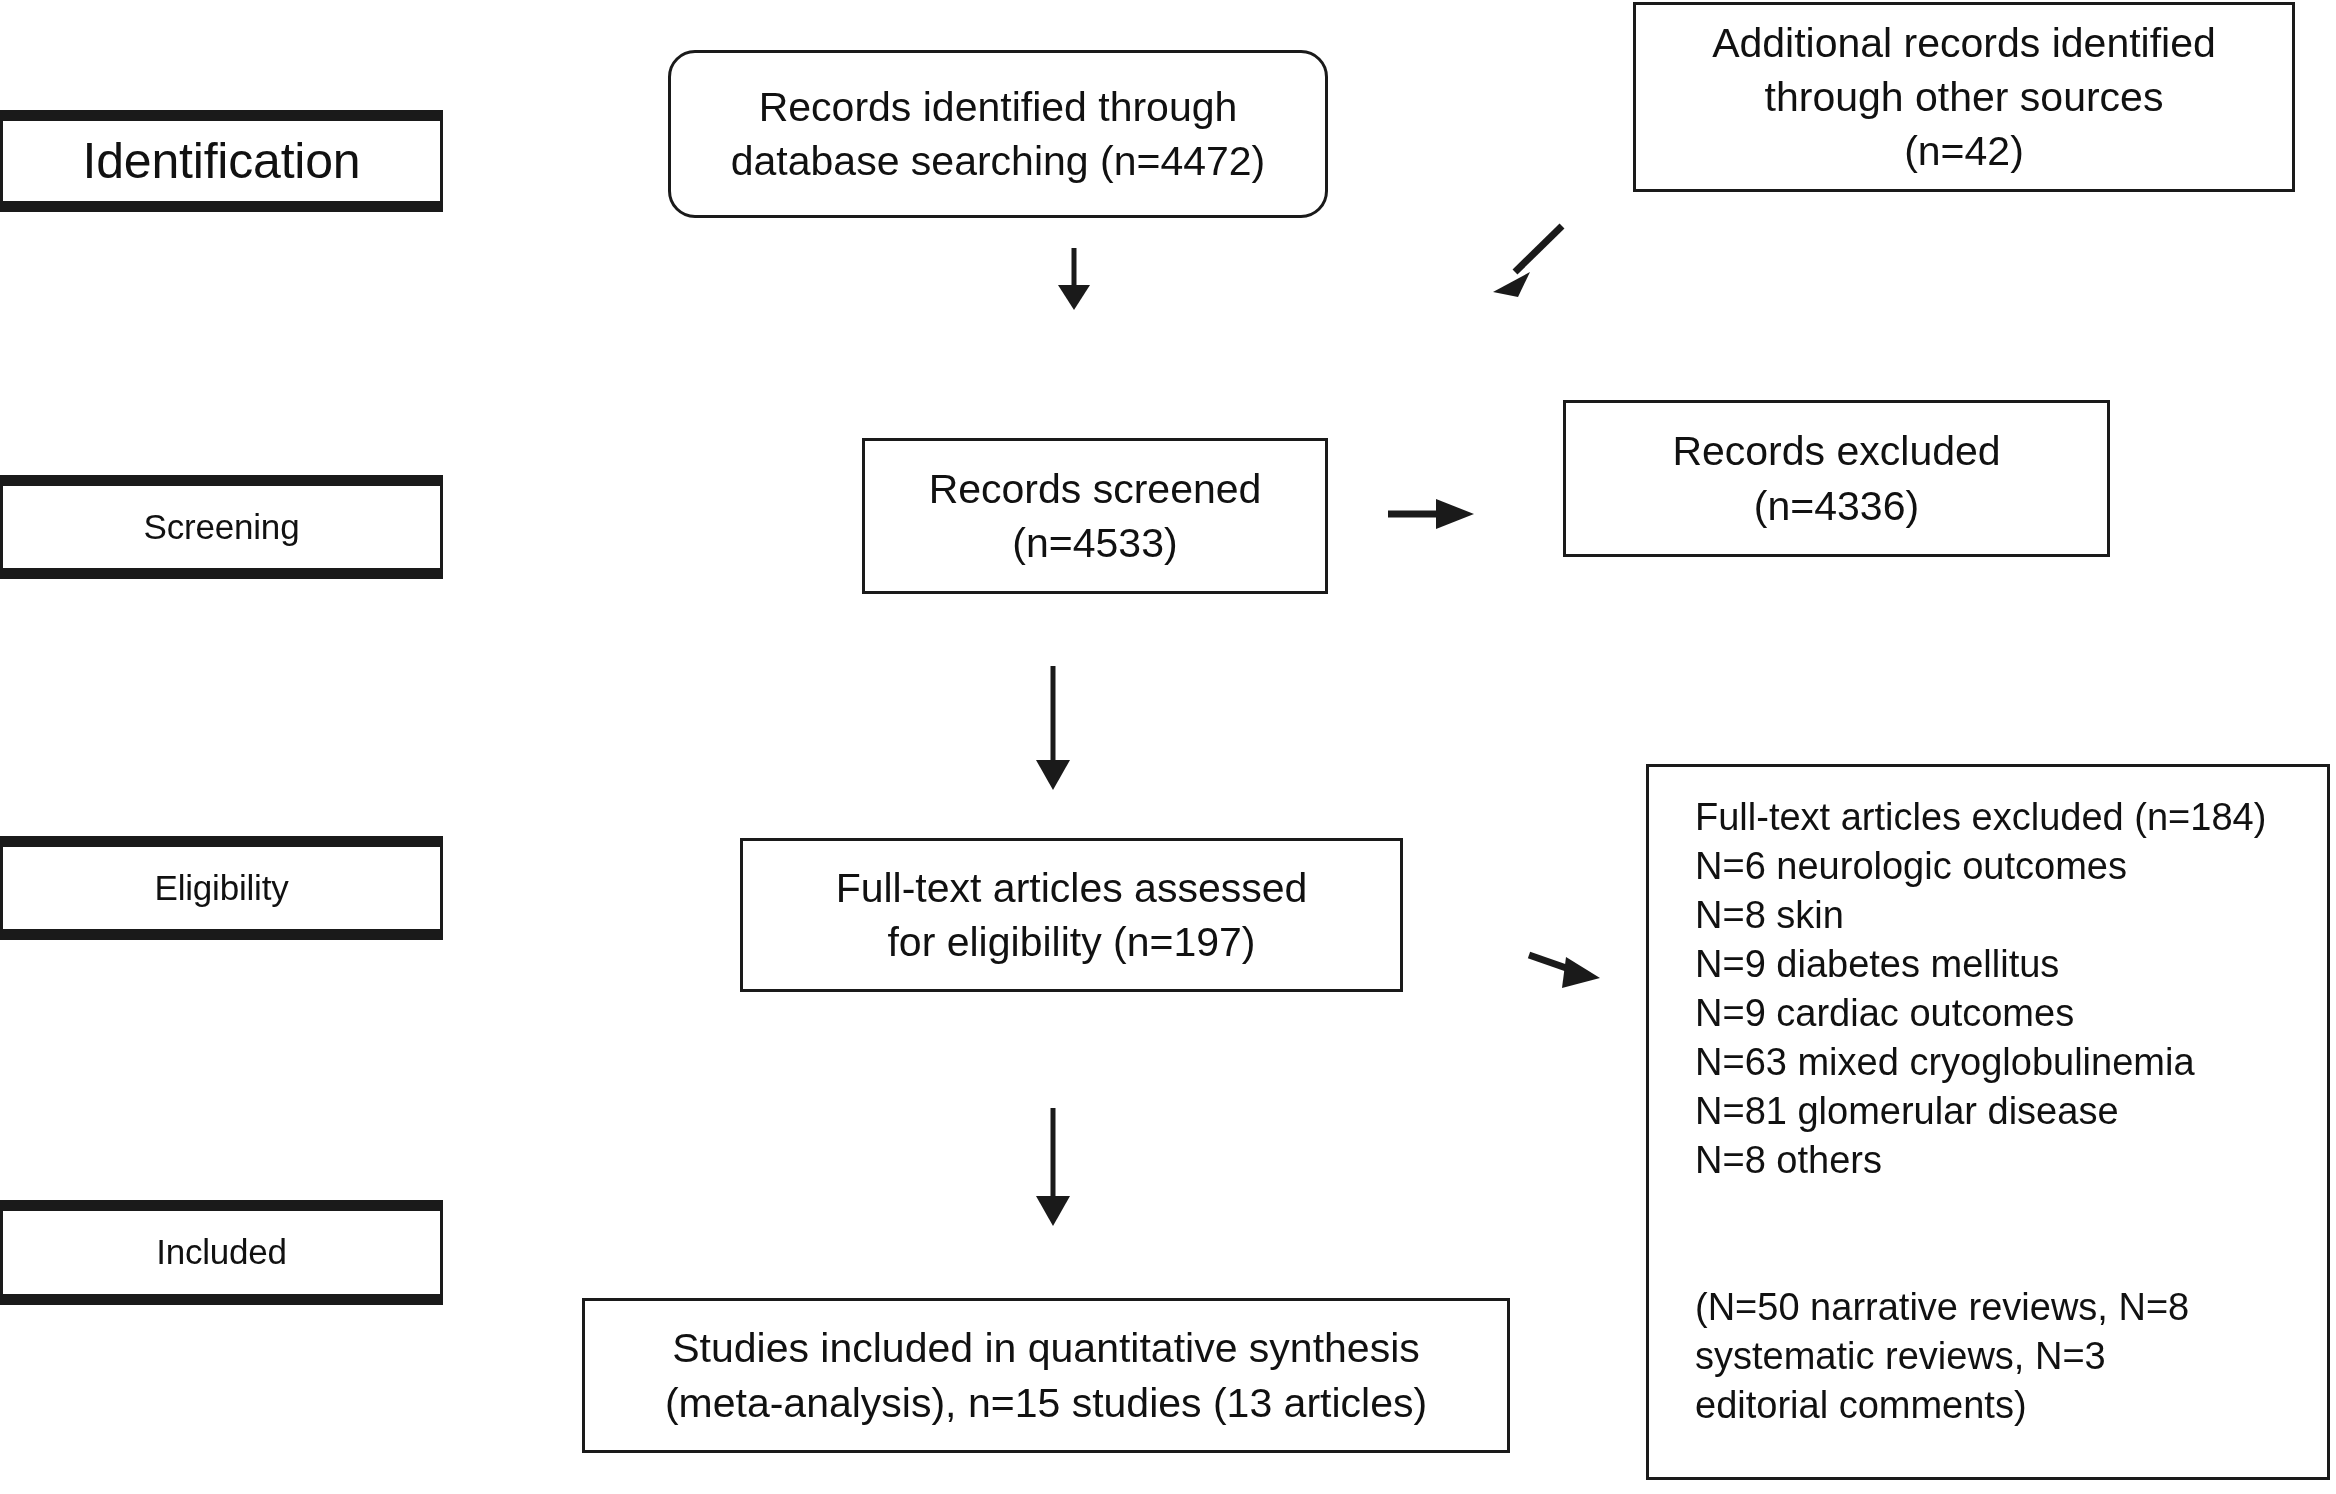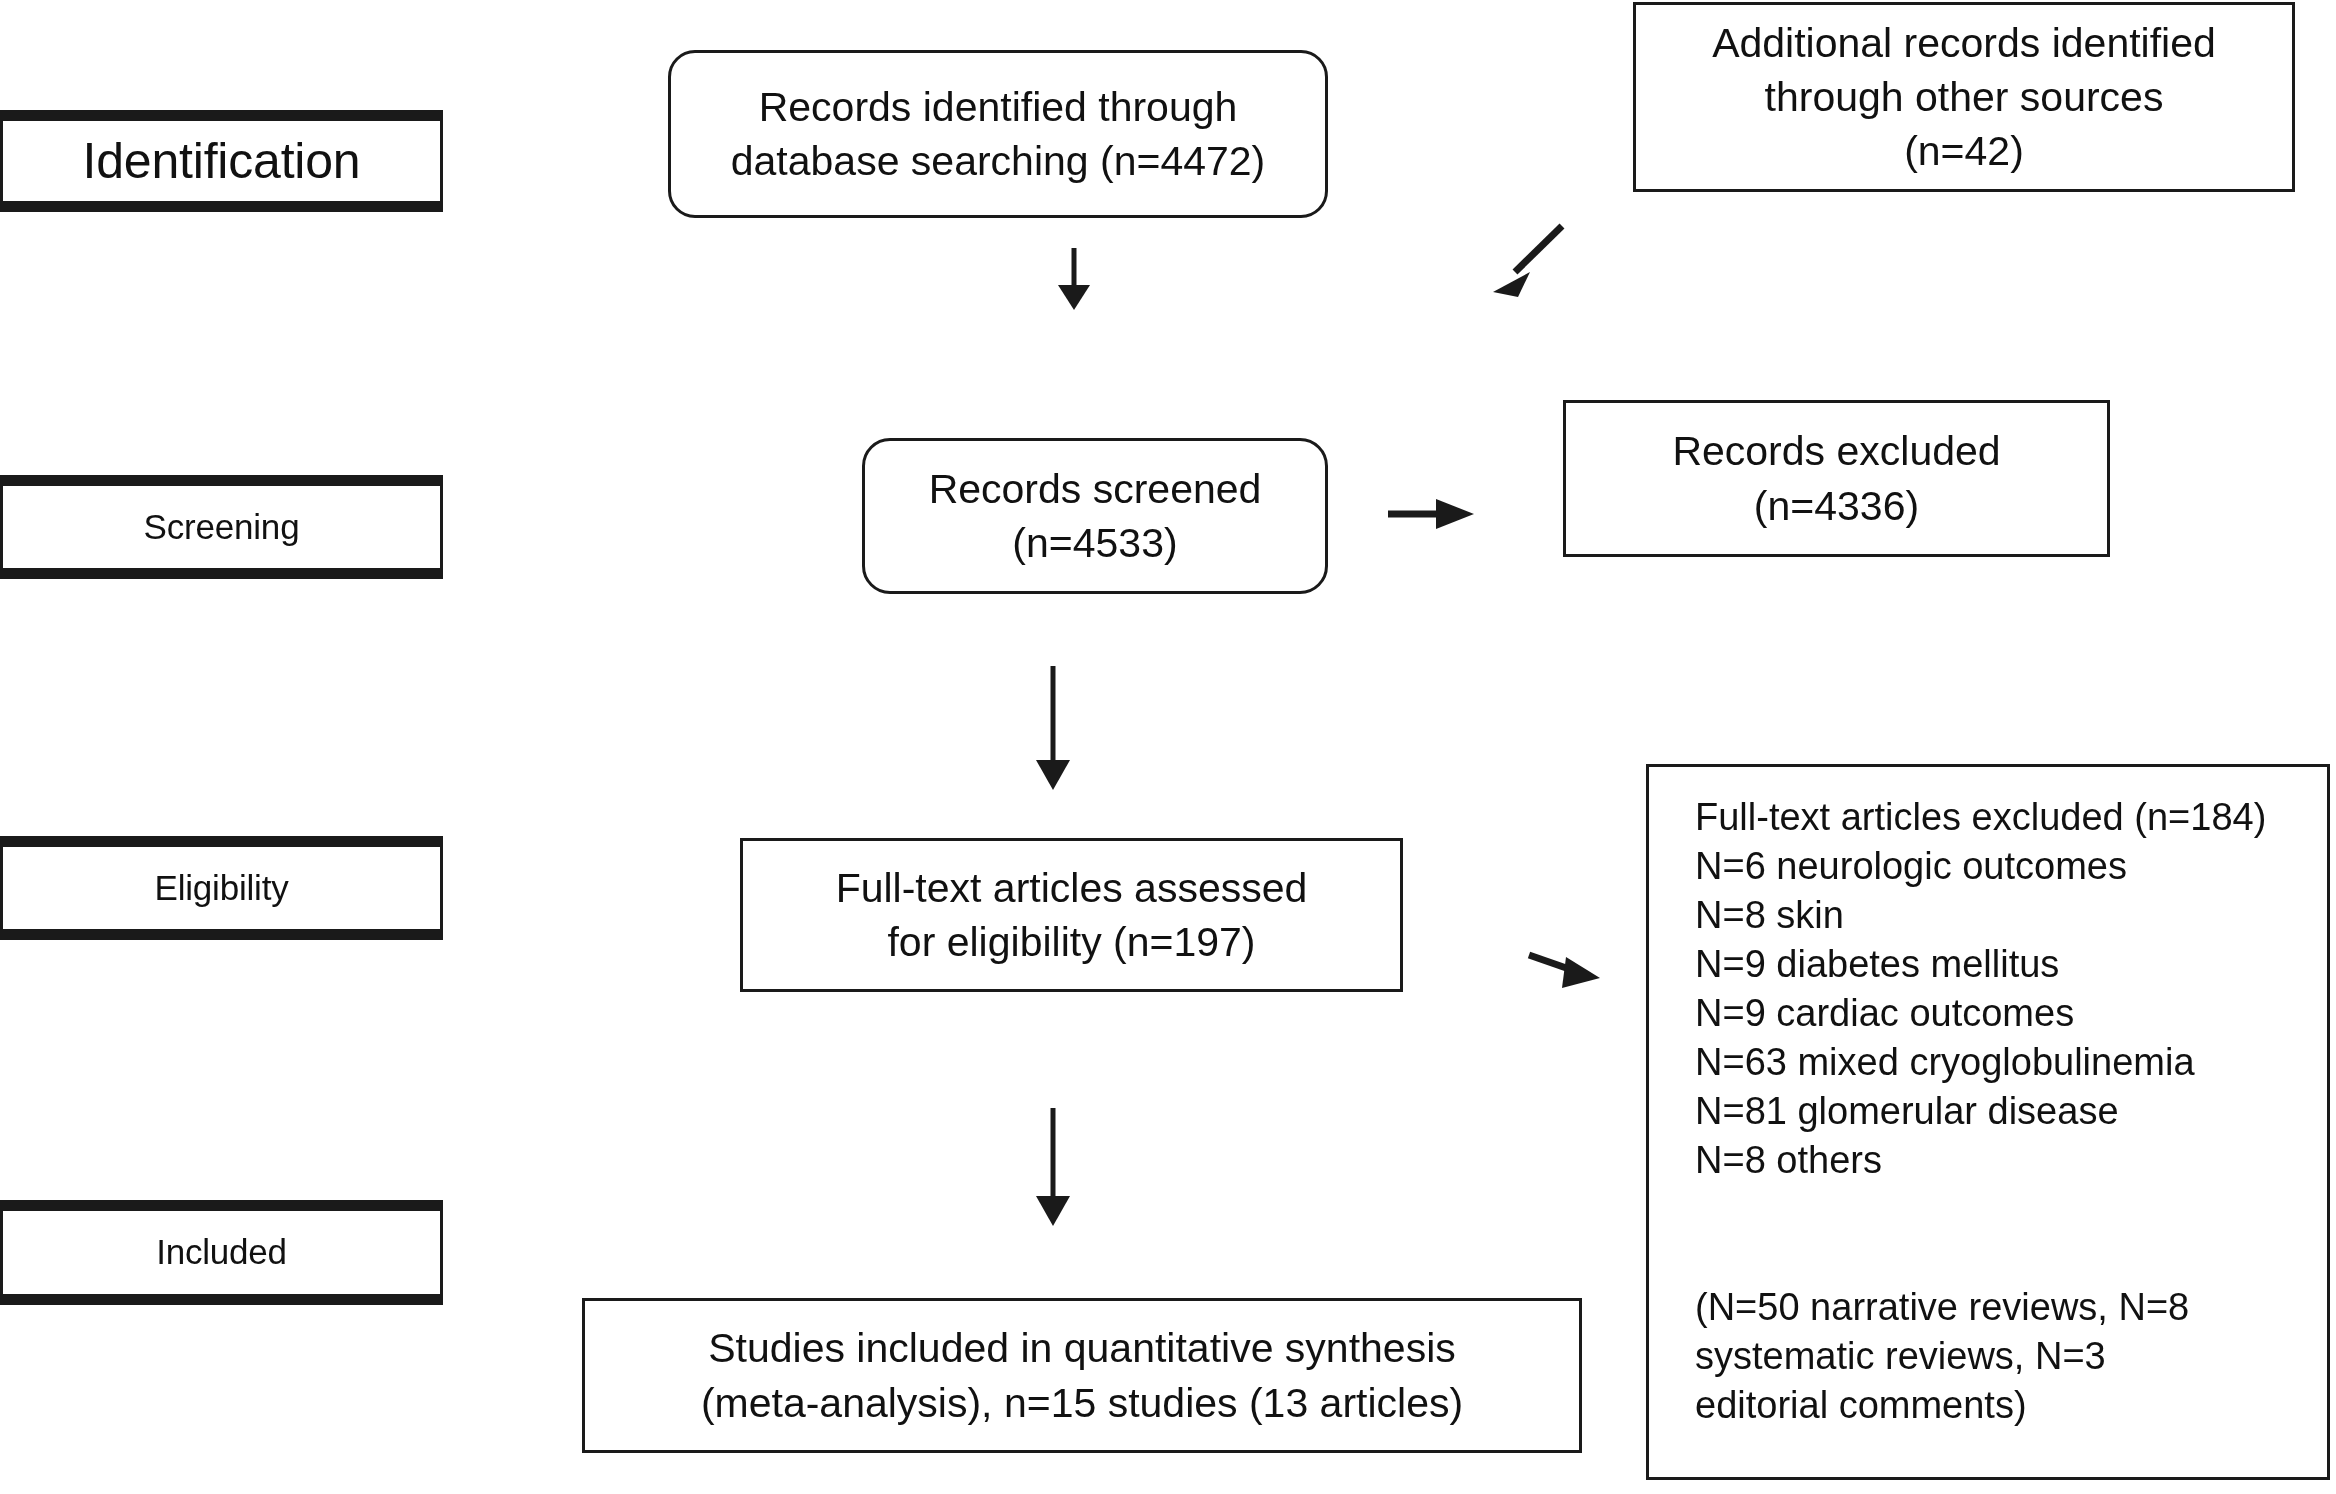--- a/index.html
+++ b/index.html
@@ -112,21 +112,21 @@
     <span class="flow-text">Records identified through
 database searching (n=4472)</span>
   </div>
 
   <div class="flow-box" style="left:1633px; top:2px; width:662px; height:190px;">
     <span class="flow-text">Additional records identified
 through other sources
 (n=42)</span>
   </div>
 
-  <div class="flow-box" style="left:862px; top:438px; width:466px; height:156px;border-radius:28px;">
+  <div class="flow-box" style="left:862px; top:438px; width:466px; height:156px;">
     <span class="flow-text">Records screened
 (n=4533)</span>
   </div>
 
   <div class="flow-box" style="left:1563px; top:400px; width:547px; height:157px;">
     <span class="flow-text">Records excluded
 (n=4336)</span>
   </div>
 
   <div class="flow-box" style="left:740px; top:838px; width:663px; height:154px;">
@@ -143,21 +143,21 @@
 N=63 mixed cryoglobulinemia
 N=81 glomerular disease
 N=8 others
 
 
 (N=50 narrative reviews, N=8
 systematic reviews, N=3
 editorial comments)</div>
   </div>
 
-  <div class="flow-box" style="left:582px; top:1298px; width:1000px; height:155px;">
+  <div class="flow-box" style="left:582px; top:1298px; width:928px; height:155px;">
     <span class="flow-text">Studies included in quantitative synthesis
 (meta-analysis), n=15 studies (13 articles)</span>
   </div>
 
   <svg id="arrow-layer" viewBox="0 0 2336 1494" width="2336" height="1494">
 
     <g>
       <line x1="1074" y1="248" x2="1074" y2="288" stroke="#1a1a1a" stroke-width="5"></line>
       <polygon points="1058,285 1090,285 1074,310" fill="#1a1a1a"></polygon>
     </g>

